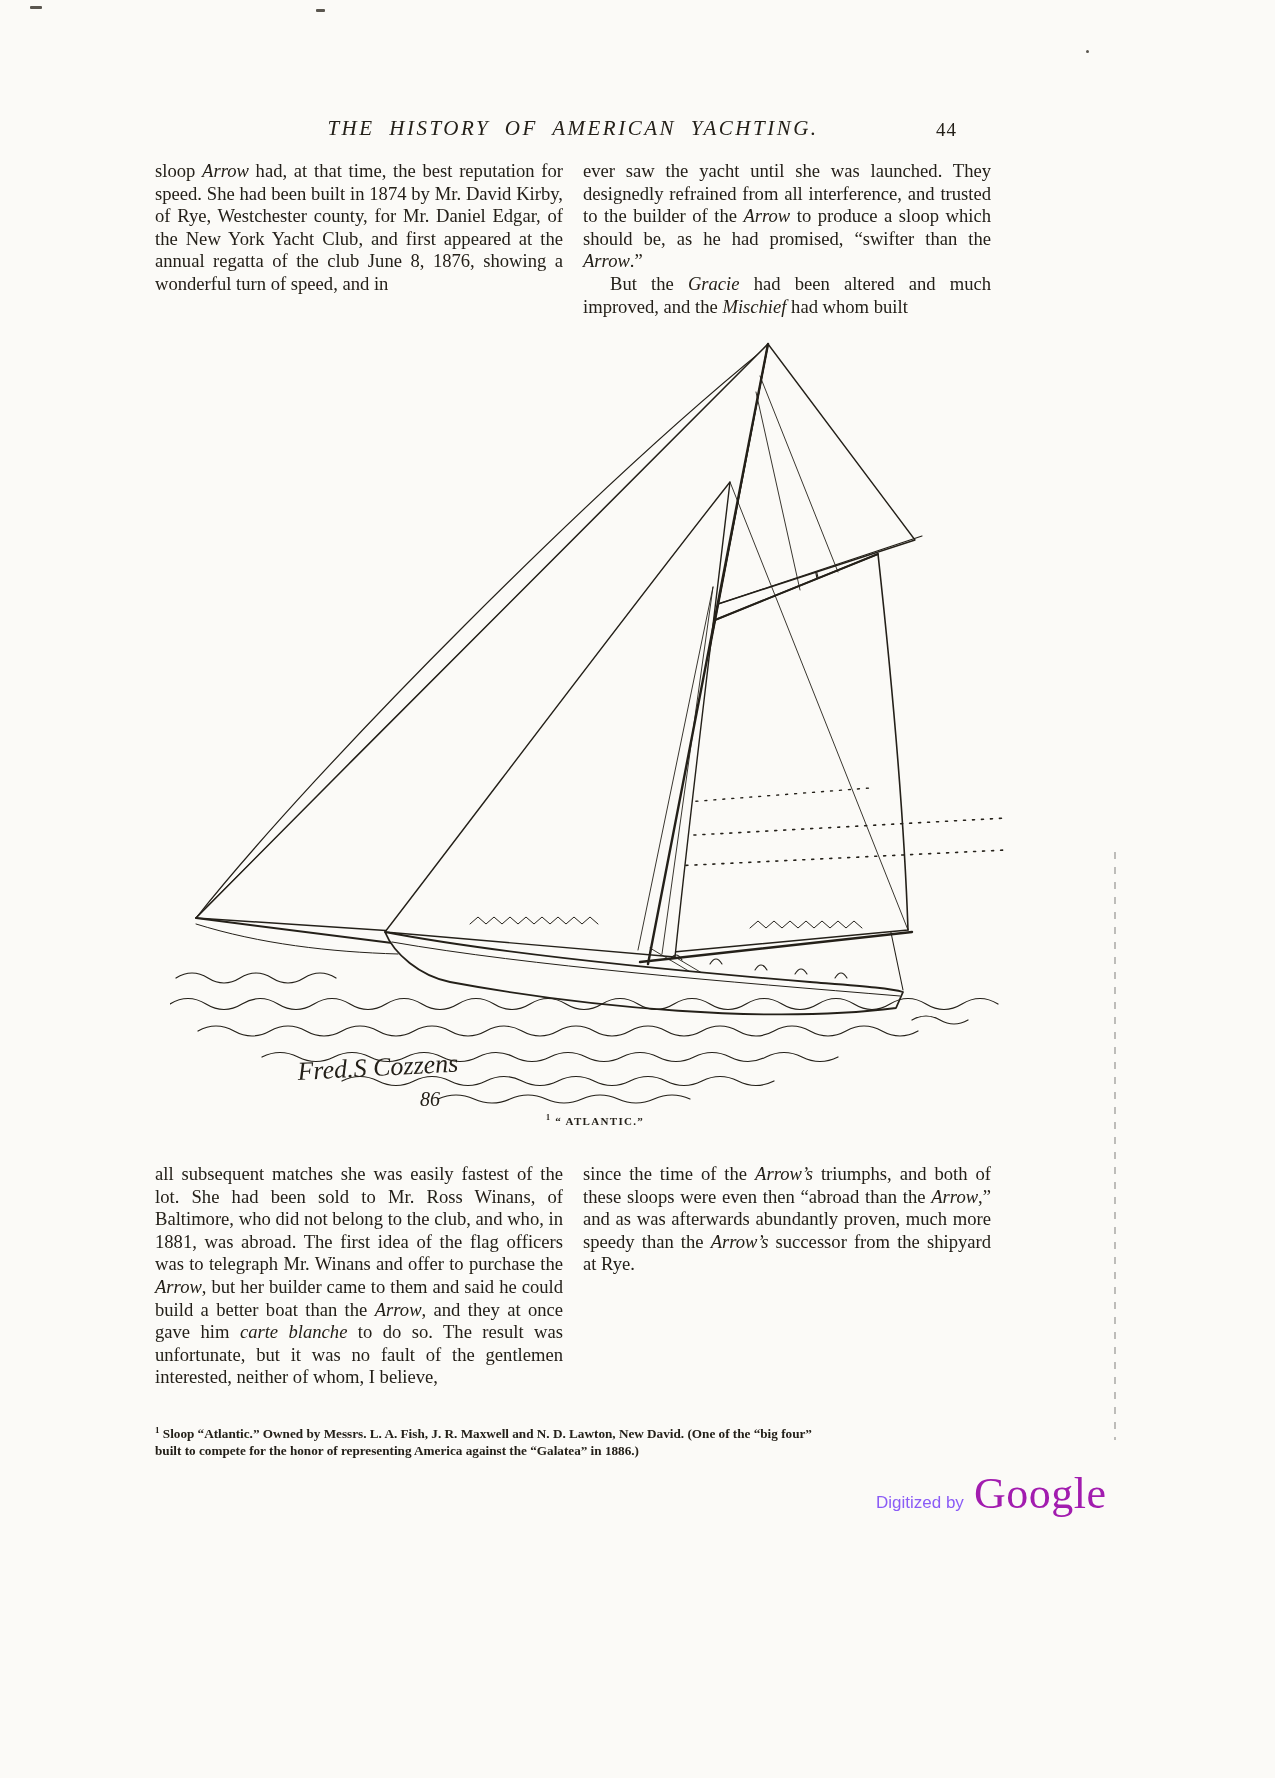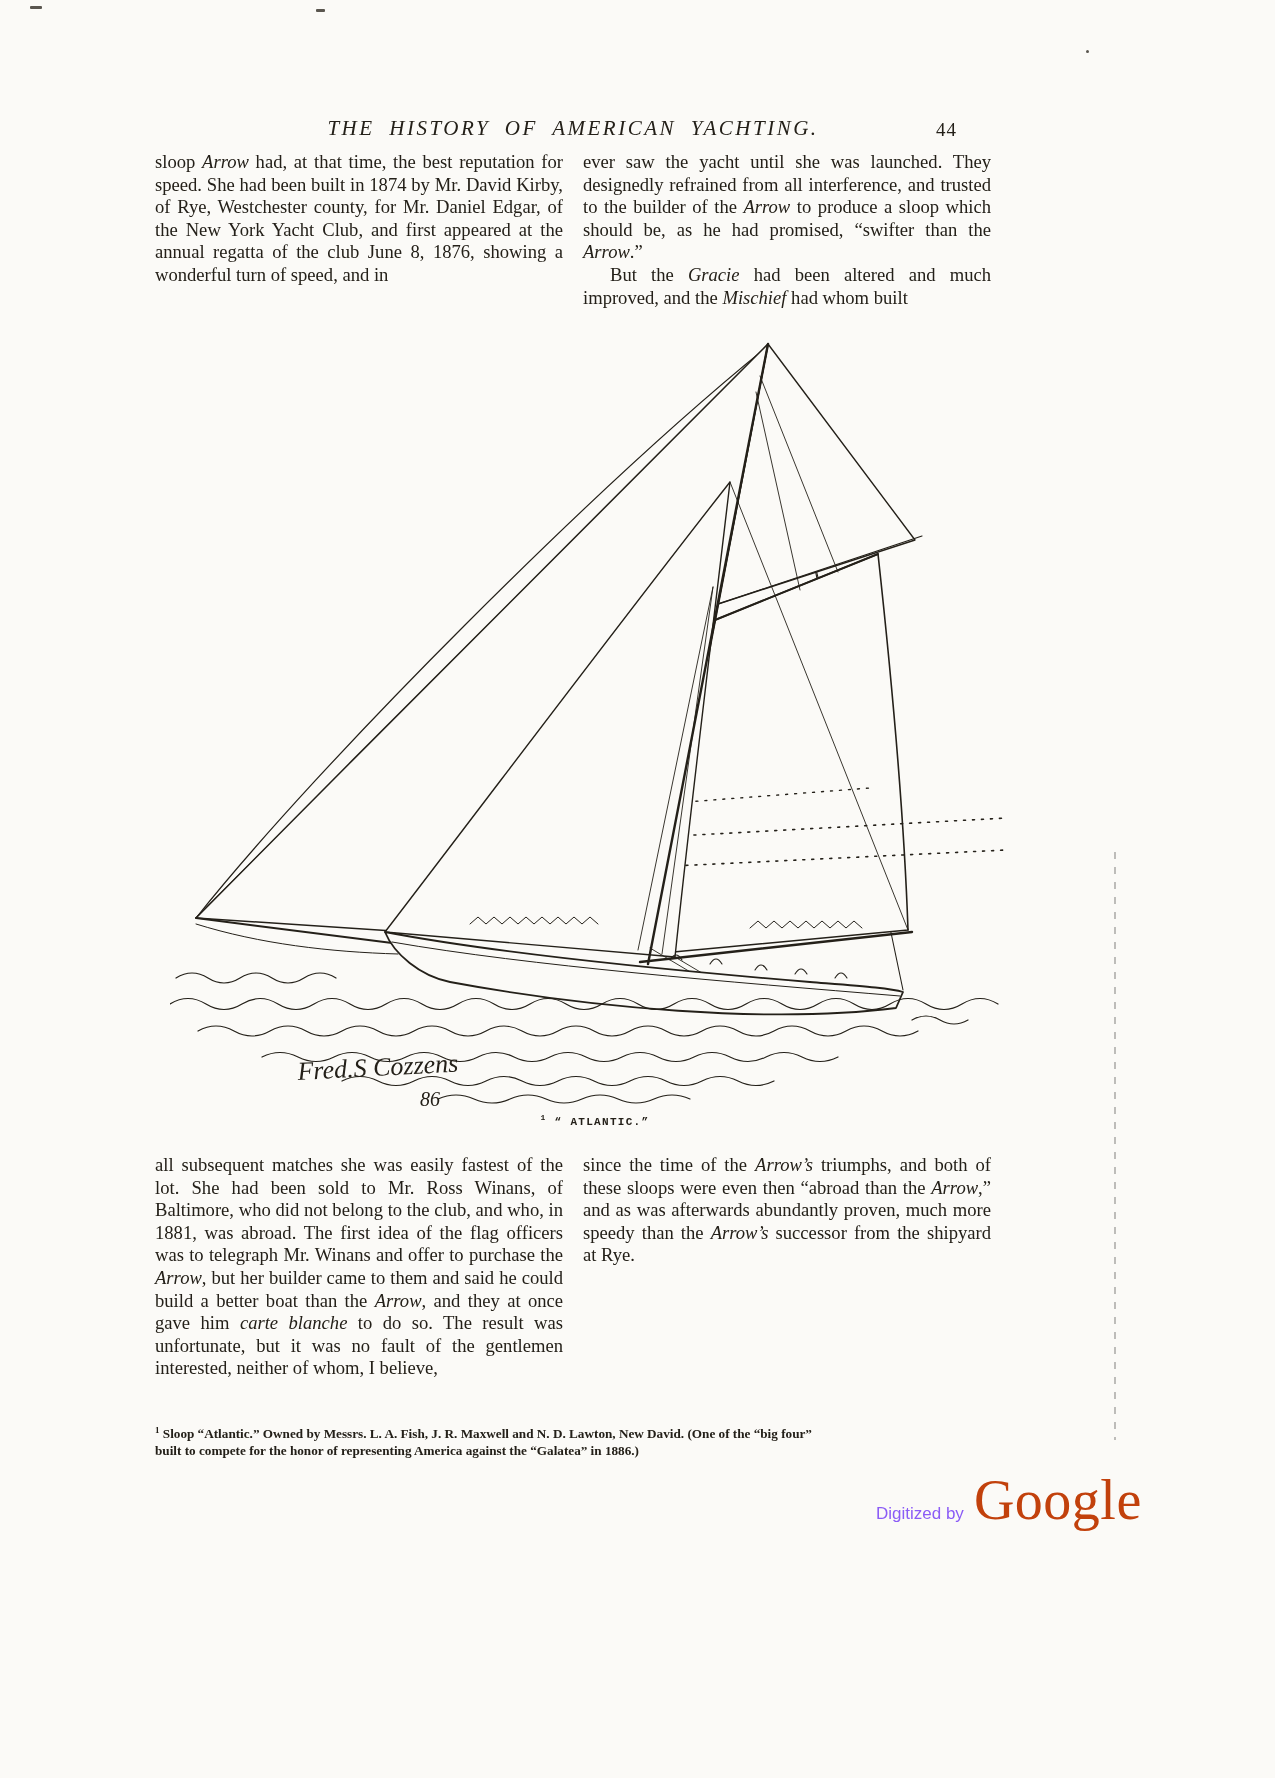--- a/index.html
+++ b/index.html
@@ -5,41 +5,41 @@
 <style>
   html,body{margin:0;padding:0;}
   body{width:1275px;height:1778px;background:#fbfaf7;position:relative;
        font-family:"Liberation Serif",serif;color:#242019;}
   .page{position:absolute;inset:0;overflow:hidden;}
 
   .running-title{position:absolute;top:116px;left:155px;width:836px;text-align:center;
     font-style:italic;font-size:21px;letter-spacing:2.5px;word-spacing:7px;}
   .page-number{position:absolute;top:119px;left:936px;font-size:19px;letter-spacing:1px;}
 
-  .cols{position:absolute;left:155px;width:836px;display:flex;gap:20px;}
+  .cols{position:absolute;left:155px;width:836px;display:flex;gap:20px;margin-top:9px;}
   .top-cols{top:151px;}
   .bottom-cols{top:1154px;}
   .col{flex:1;text-align:justify;font-size:18.6px;line-height:22.6px;}
   .col p{margin:0;}
   .col p.indent{text-indent:27px;}
 
   figure{position:absolute;left:170px;top:332px;width:850px;height:802px;margin:0;}
   figure svg{display:block;}
-  figcaption{text-align:center;font-size:11px;font-weight:bold;letter-spacing:1.3px;margin-top:1px;font-family:Liberation Mono, monospace;}
+  figcaption{text-align:center;font-size:11px;font-weight:bold;letter-spacing:1.3px;margin-top:1px;}
   figcaption sup{font-size:8px;}
 
   .footnote{position:absolute;left:155px;top:1422px;width:836px;
     font-size:13.2px;line-height:17px;font-weight:bold;}
   .footnote .l2{text-align:left;}
   .footnote sup{font-size:9px;}
 
   .watermark{position:absolute;left:876px;top:1468px;display:flex;align-items:baseline;gap:10px;
     font-family:"Liberation Sans",sans-serif;}
   .wm-prefix{font-size:17px;color:#8b5cf6;}
-  .wm-brand{font-family:"Liberation Serif",serif;font-size:56px;color:#c2410c;letter-spacing:.5px;}
+  .wm-brand{font-family:"Liberation Serif",serif;font-size:44px;color:#a21caf;letter-spacing:.5px;}
 
   .edge-line{position:absolute;left:1114px;top:852px;width:2px;height:588px;opacity:.65;
     background:repeating-linear-gradient(to bottom,#9c9b98 0 7px,rgba(0,0,0,0) 7px 15px);}
   .speck{position:absolute;background:#5a564f;border-radius:1px;}
   #speck-1{left:30px;top:6px;width:12px;height:3px;}
   #speck-2{left:316px;top:9px;width:9px;height:3px;}
   #speck-3{left:1086px;top:50px;width:3px;height:3px;border-radius:50%;}
 </style>
 </head>
 <body>

